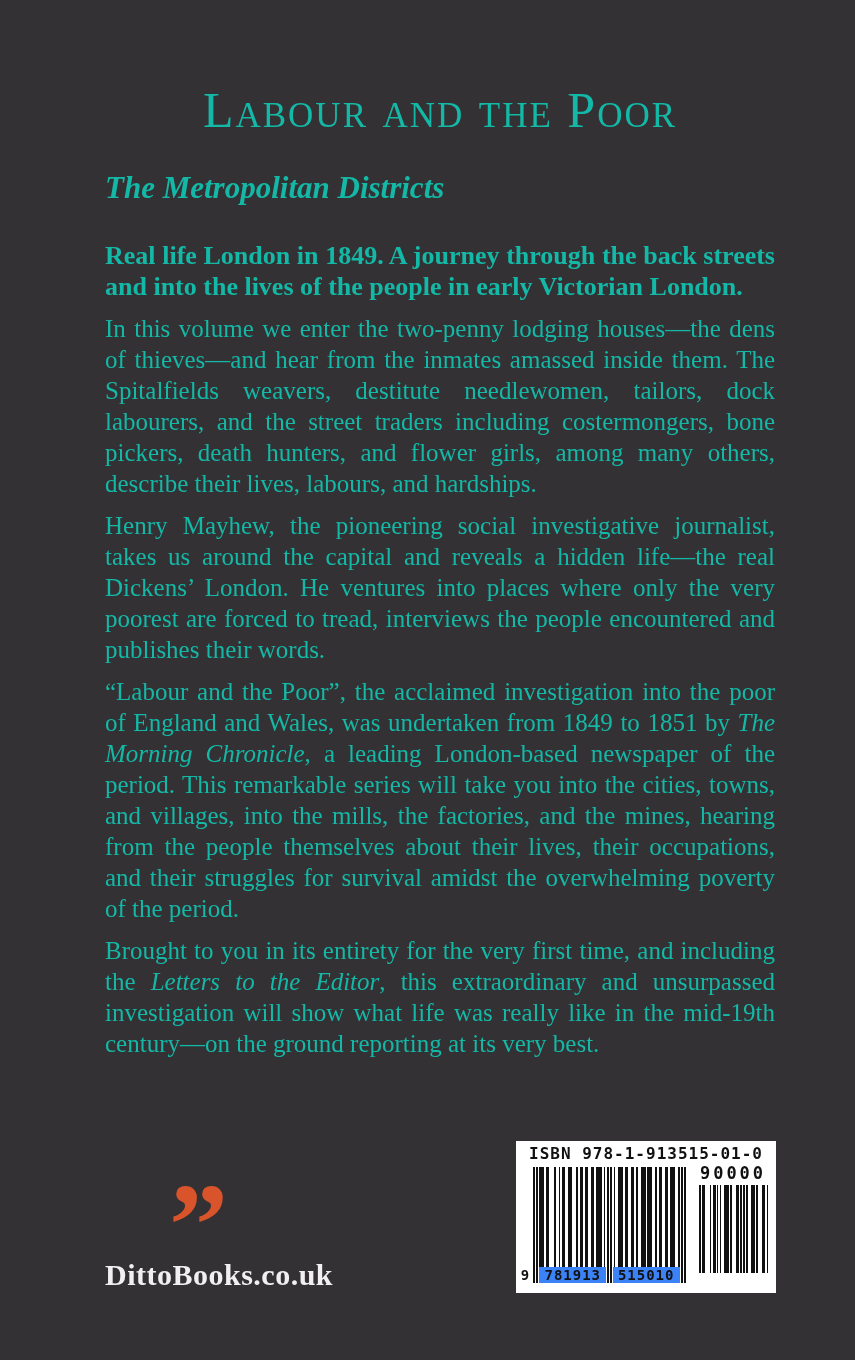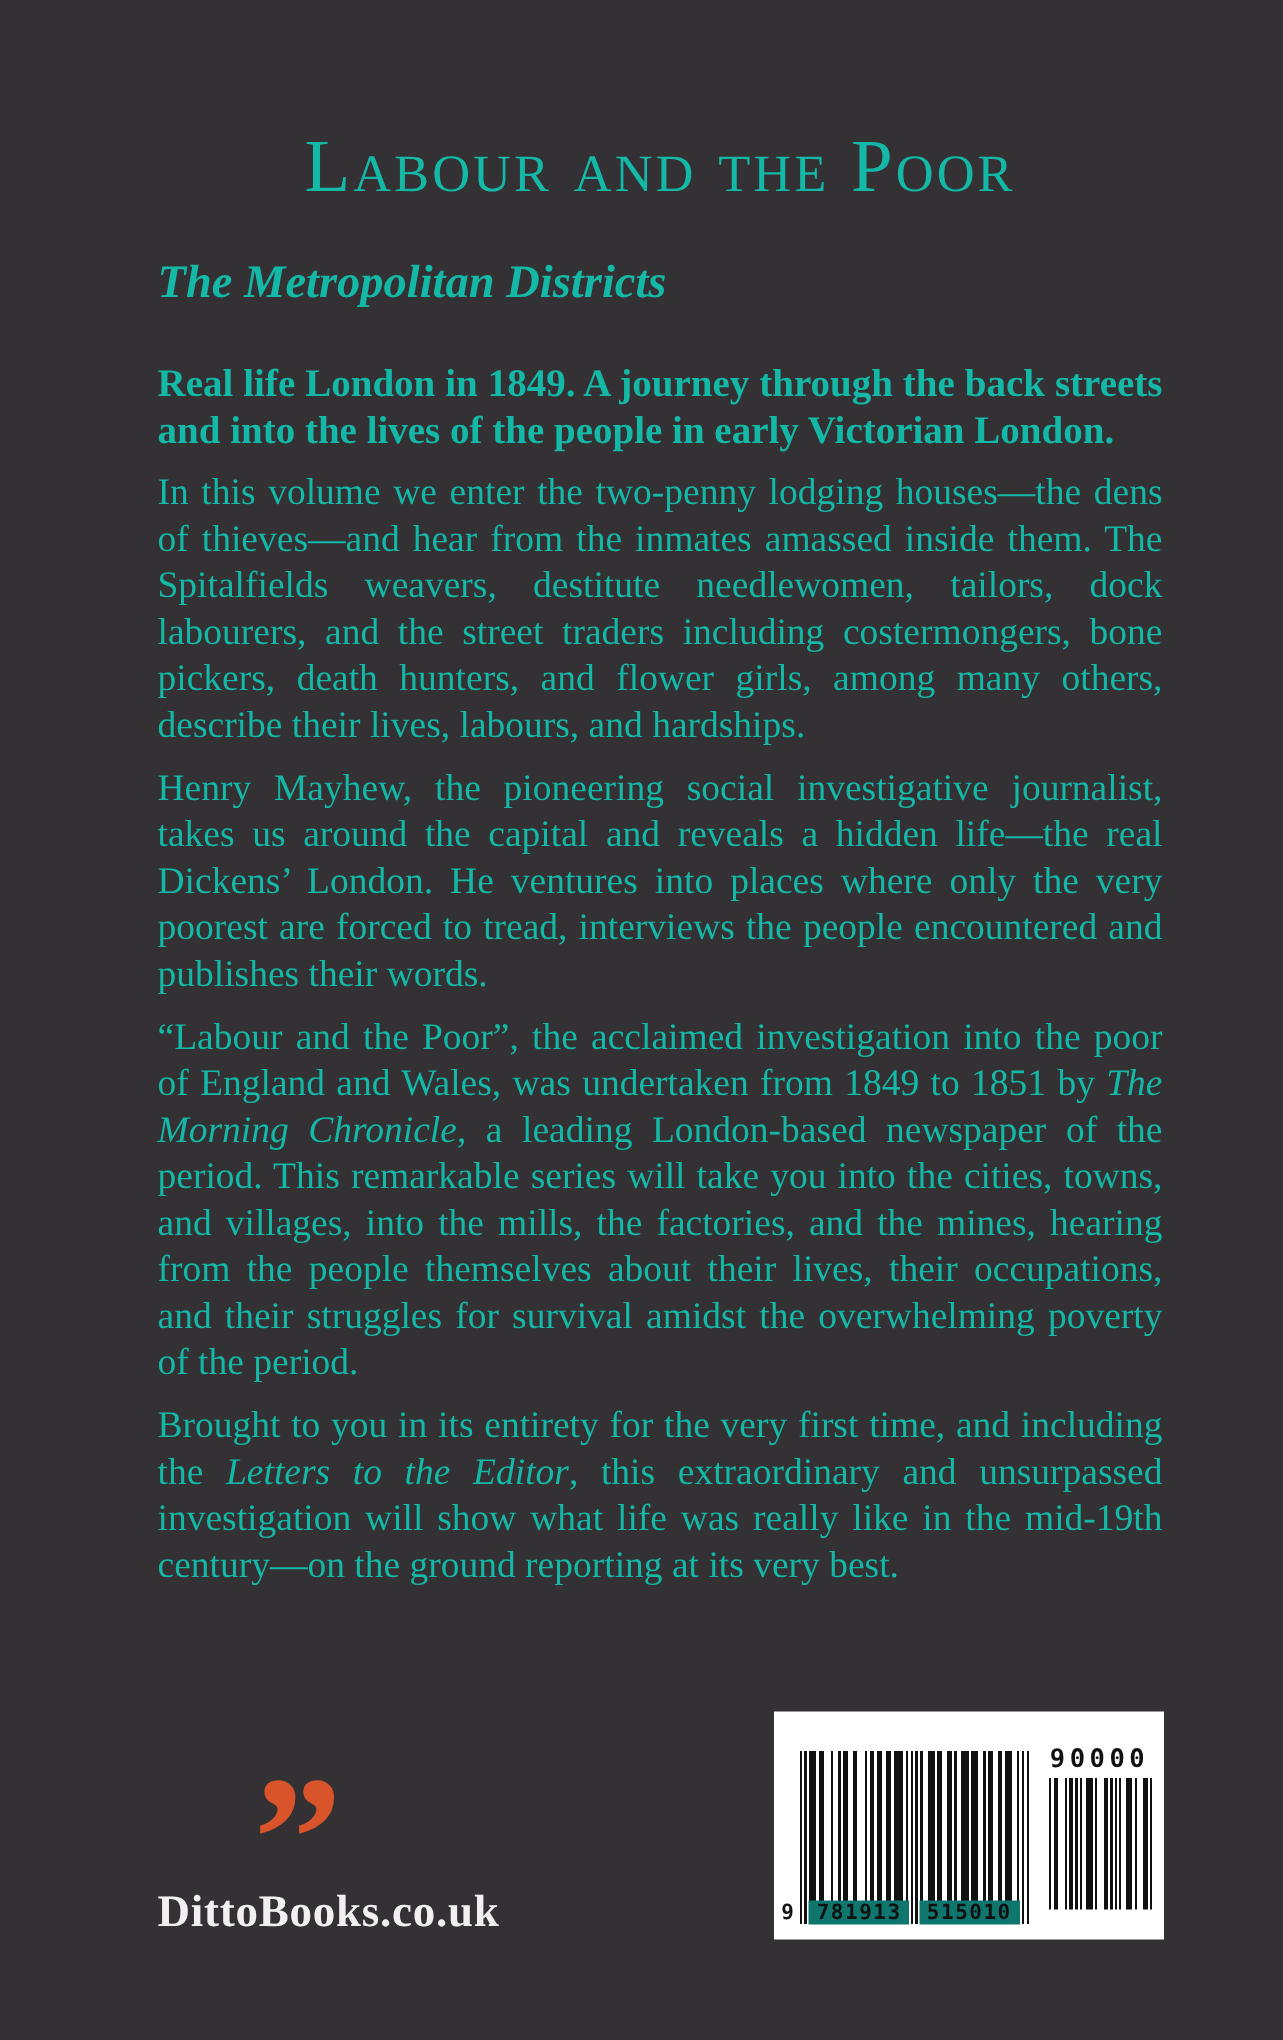--- a/index.html
+++ b/index.html
@@ -68,21 +68,21 @@
     position: absolute;
     left: 17px; top: 26px;
     width: 153px; height: 116px;
   }
   .bc-main svg, .bc-supp svg { width: 100%; height: 100%; display: block; }
   svg rect { fill: #111111; shape-rendering: crispEdges; }
   .bc-digits span {
     position: absolute;
     bottom: 0;
     height: 16px;
-    background: #0f766e;
+    background: #3b82f6;
     font-family: "DejaVu Sans Mono", monospace;
     font-size: 14px;
     font-weight: bold;
     line-height: 16px;
     text-align: center;
   }
   .bc-digits .lead { left: -14px; width: 12px; background: transparent; }
   .bc-digits .g1 { left: 4%;  width: 44%; letter-spacing: 1px; }
   .bc-digits .g2 { left: 52%; width: 44%; letter-spacing: 1px; }
   .bc-supp {
@@ -136,20 +136,21 @@
   <div class="blurb">
       <p class="bold"><span>Real life London in 1849. A journey through the back streets and into the lives of the people in early Victorian London.</span></p>
       <p><span>In this volume we enter the two-penny lodging houses—the dens of thieves—and hear from the inmates amassed inside them. The Spitalfields weavers, destitute needlewomen, tailors, dock labourers, and the street traders including costermongers, bone pickers, death hunters, and flower girls, among many others, describe their lives, labours, and hardships.</span></p>
       <p><span>Henry Mayhew, the pioneering social investigative journalist, takes us around the capital and reveals a hidden life—the real Dickens’ London. He ventures into places where only the very poorest are forced to tread, interviews the people encountered and publishes their words.</span></p>
       <p><span>“Labour and the Poor”, the acclaimed investigation into the poor of England and Wales, was undertaken from 1849 to 1851 by </span><em>The Morning Chronicle</em><span>, a leading London-based newspaper of the period. This remarkable series will take you into the cities, towns, and villages, into the mills, the factories, and the mines, hearing from the people themselves about their lives, their occupations, and their struggles for survival amidst the overwhelming poverty of the period.</span></p>
       <p><span>Brought to you in its entirety for the very first time, and including the </span><em>Letters to the Editor</em><span>, this extraordinary and unsurpassed investigation will show what life was really like in the mid-19th century—on the ground reporting at its very best.</span></p>
     </div>
 </div>
 
 <div class="barcode-box">
+  <div class="isbn-label">ISBN 978-1-913515-01-0</div>
   <div class="bc-main">
     <svg viewBox="0 0 95 60" preserveAspectRatio="none">
         <rect x="0" y="0" width="1" height="60"></rect>
         <rect x="2" y="0" width="1" height="60"></rect>
         <rect x="4" y="0" width="1" height="52"></rect>
         <rect x="5" y="0" width="1" height="52"></rect>
         <rect x="6" y="0" width="1" height="52"></rect>
         <rect x="8" y="0" width="1" height="52"></rect>
         <rect x="9" y="0" width="1" height="52"></rect>
         <rect x="13" y="0" width="1" height="52"></rect>

